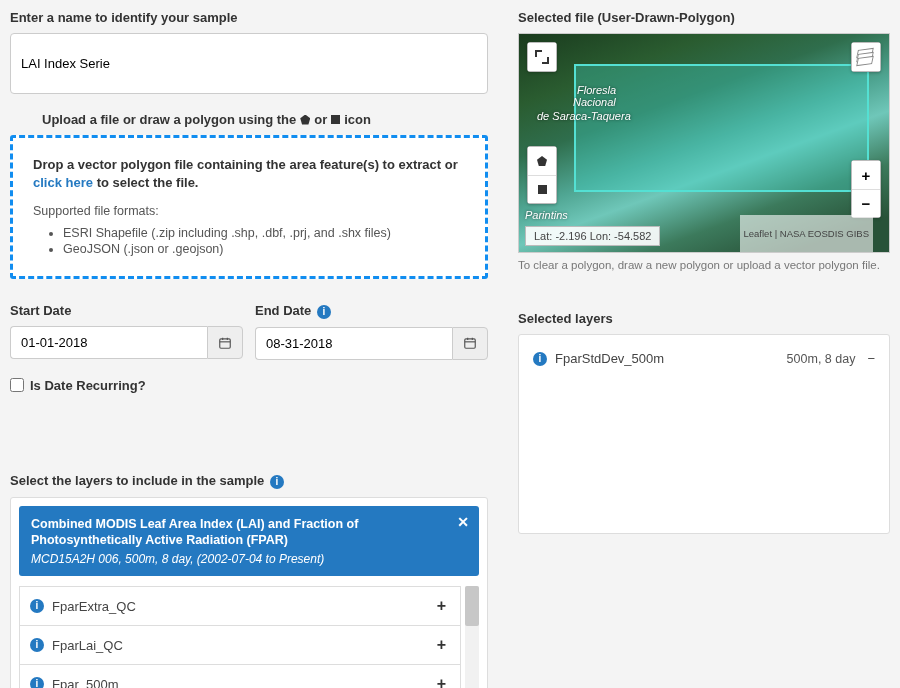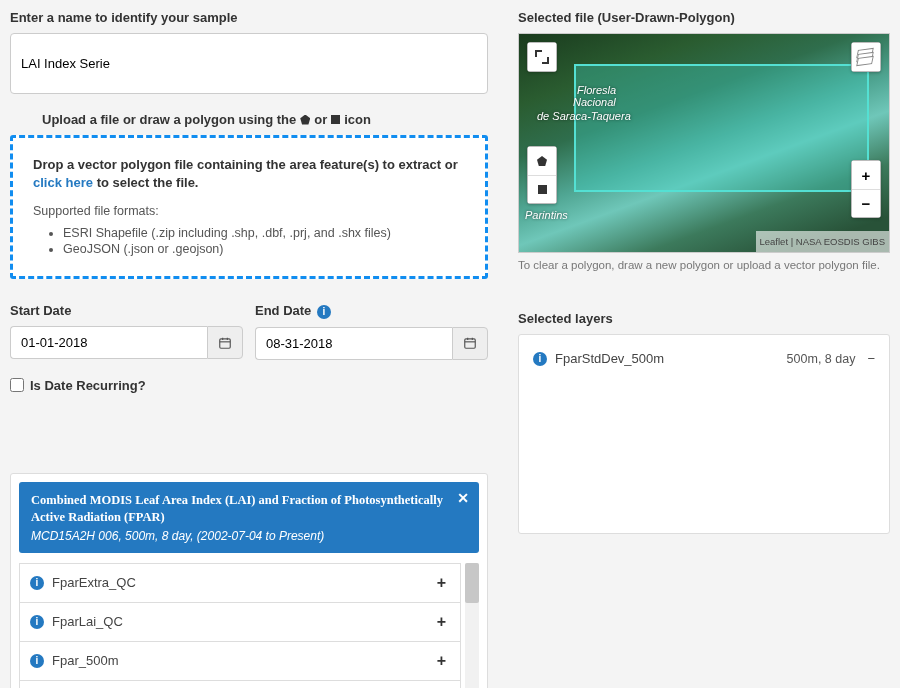--- a/index.html
+++ b/index.html
@@ -137,21 +137,20 @@
     padding: 10px 12px;
     border-radius: 3px;
     margin-bottom: 10px;
     position: relative;
   }
   .layers-header .lh-title {
     font-weight: bold;
     font-size: 12.5px;
     line-height: 1.35;
     padding-right: 20px;
-    font-family: Liberation Serif, serif;
   }
   .layers-header .lh-sub {
     font-style: italic;
     font-size: 12px;
     margin-top: 3px;
   }
   .layers-header .close-x {
     position: absolute;
     top: 8px; right: 10px;
     font-weight: bold;
@@ -252,25 +251,25 @@
     position: absolute;
     left: 6px; bottom: 6px;
     background: rgba(255,255,255,0.9);
     border: 1px solid #bbb;
     padding: 3px 8px;
     font-size: 11px;
     color: #444;
   }
   .map-attr {
     position: absolute;
-    right: 0; bottom: 0;
+    right: 16px; bottom: 0;
     background: rgba(255,255,255,0.6);
     font-size: 9.5px;
     color: #444;
-    padding: 5px 4px;
+    padding: 13px 4px;
   }
   .map-note {
     font-size: 11.5px;
     color: #777;
     margin-bottom: 40px;
   }
   .selected-layers-panel {
     border: 1px solid #ddd;
     background: #fff;
     border-radius: 3px;
@@ -380,20 +379,24 @@
           </div>
         </div>
       </div>
     </div>
 
     <label class="checkbox-row">
       <input type="checkbox" style="">
       <span>Is Date Recurring?</span>
     </label>
 
+    <label class="label-bold">
+      <span>Select the layers to include in the sample</span>
+      <span class="info-icon">i</span>
+    </label>
     <div class="layers-panel">
       <div class="layers-header">
         <div class="lh-title">Combined MODIS Leaf Area Index (LAI) and Fraction of Photosynthetically Active Radiation (FPAR)</div>
         <div class="lh-sub">MCD15A2H 006, 500m, 8 day, (2002-07-04 to Present)</div>
         <span class="close-x">✕</span>
       </div>
       <div class="layers-scroll">
         <div class="layers-list">
           <div class="layer-item">
             <span class="info-icon">i</span>
@@ -453,20 +456,21 @@
             <span class="icon-shape icon-pentagon"></span>
           </button>
         <button>
             <span class="icon-shape icon-square-s"></span>
           </button>
       </div>
       <div class="map-ctrl mc-zoom">
         <button>+</button>
         <button>−</button>
       </div>
+      <div class="map-latlon">Lat: -2.196 Lon: -54.582</div>
       <div class="map-attr">Leaflet | NASA EOSDIS GIBS</div>
     </div>
     <div class="map-note">To clear a polygon, draw a new polygon or upload a vector polygon file.</div>
 
     <label class="label-bold">Selected layers</label>
     <div class="selected-layers-panel">
       <div class="sel-layer-item">
         <span class="info-icon">i</span>
         <span class="sl-name">FparStdDev_500m</span>
         <span class="sl-meta">500m, 8 day</span>

